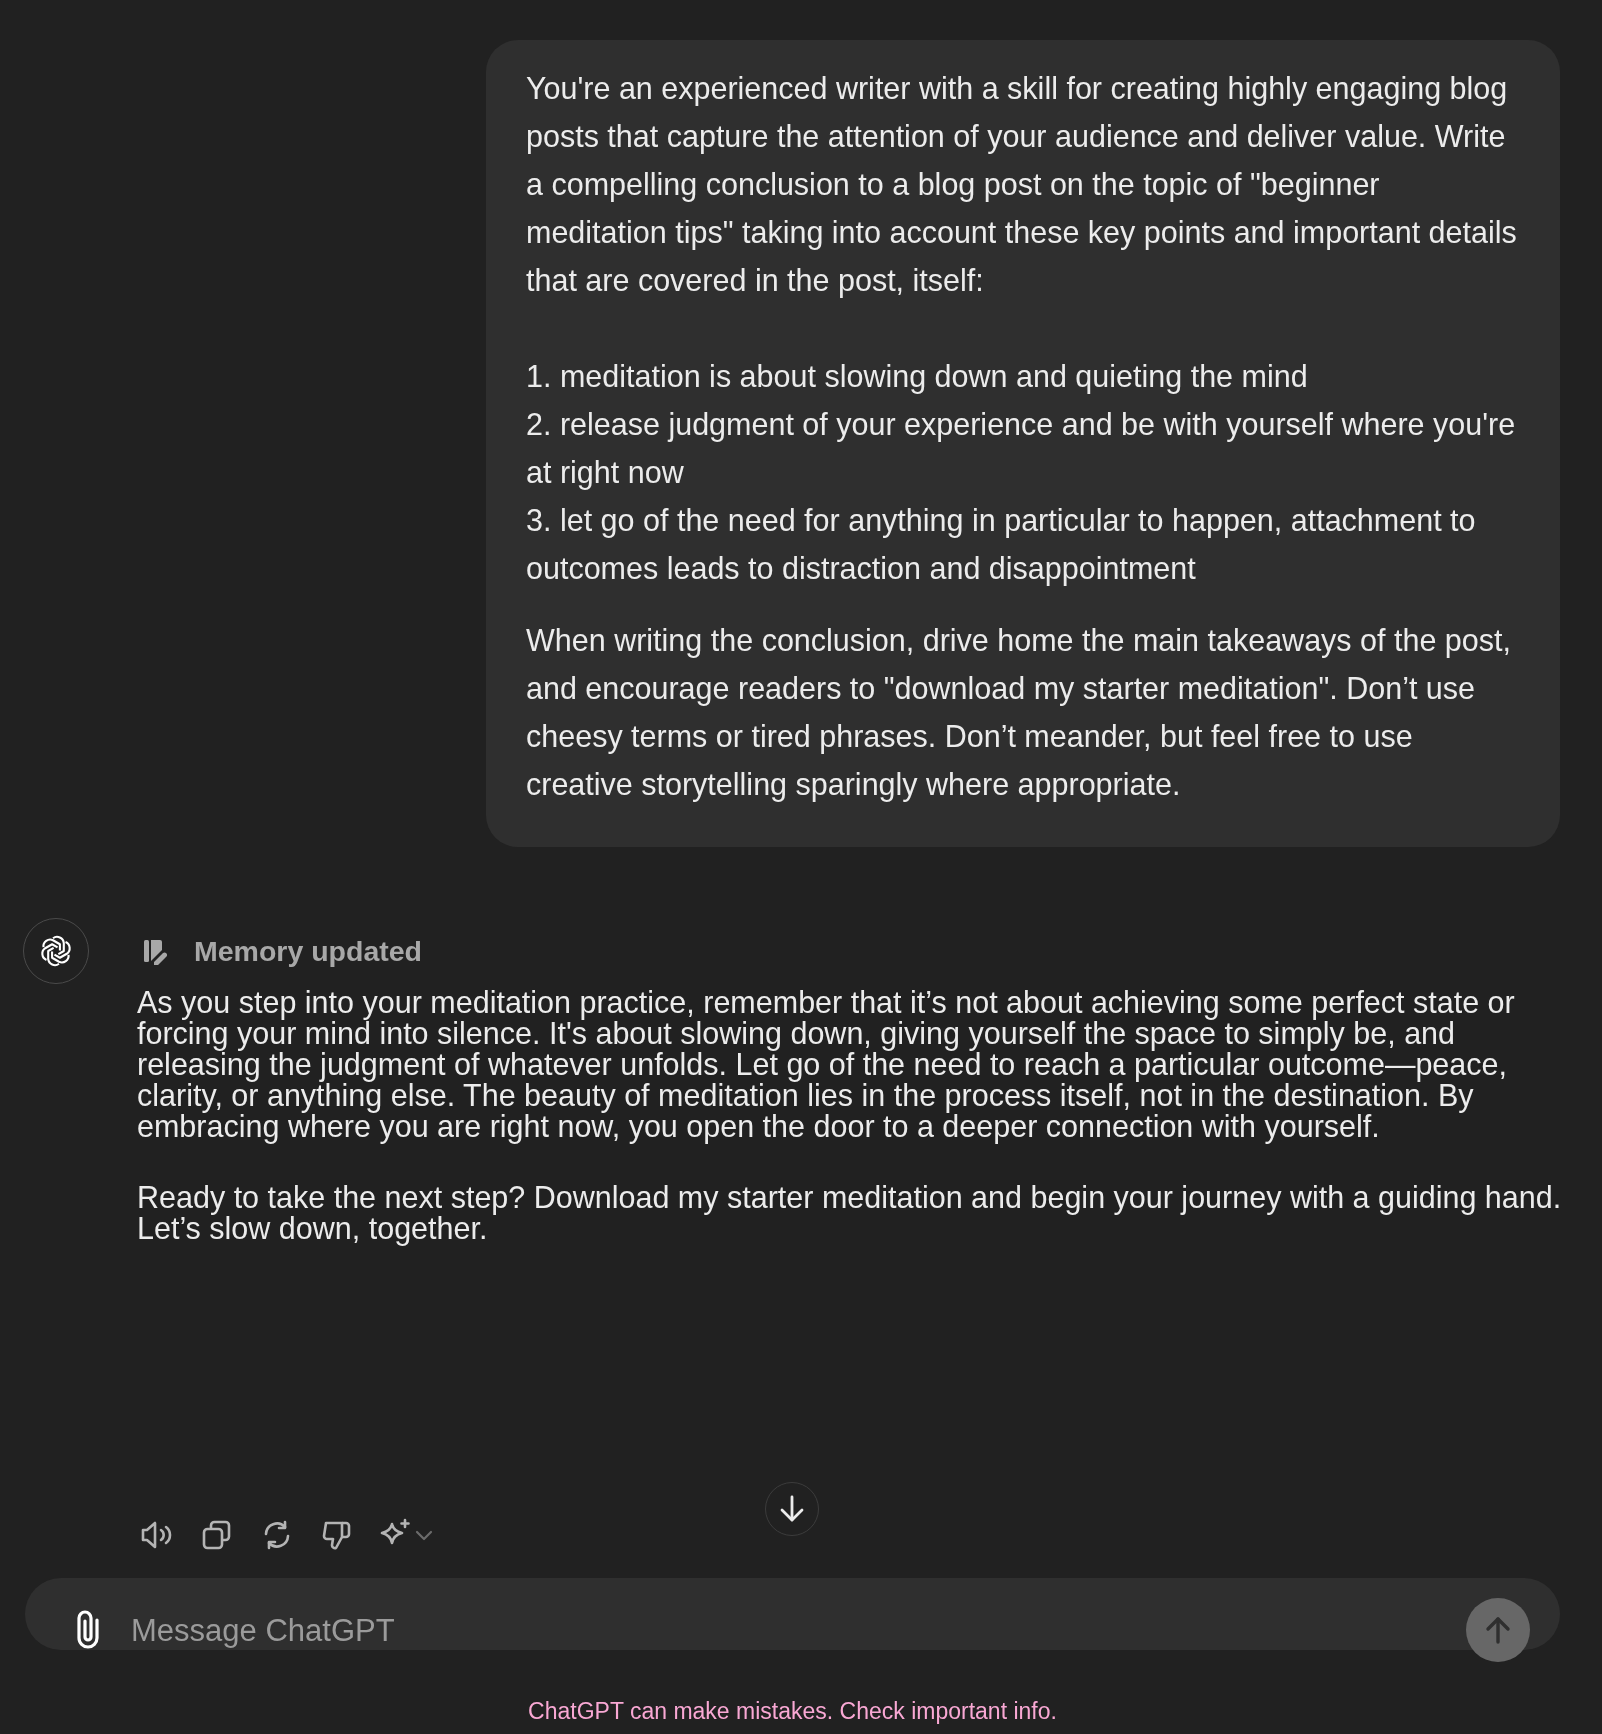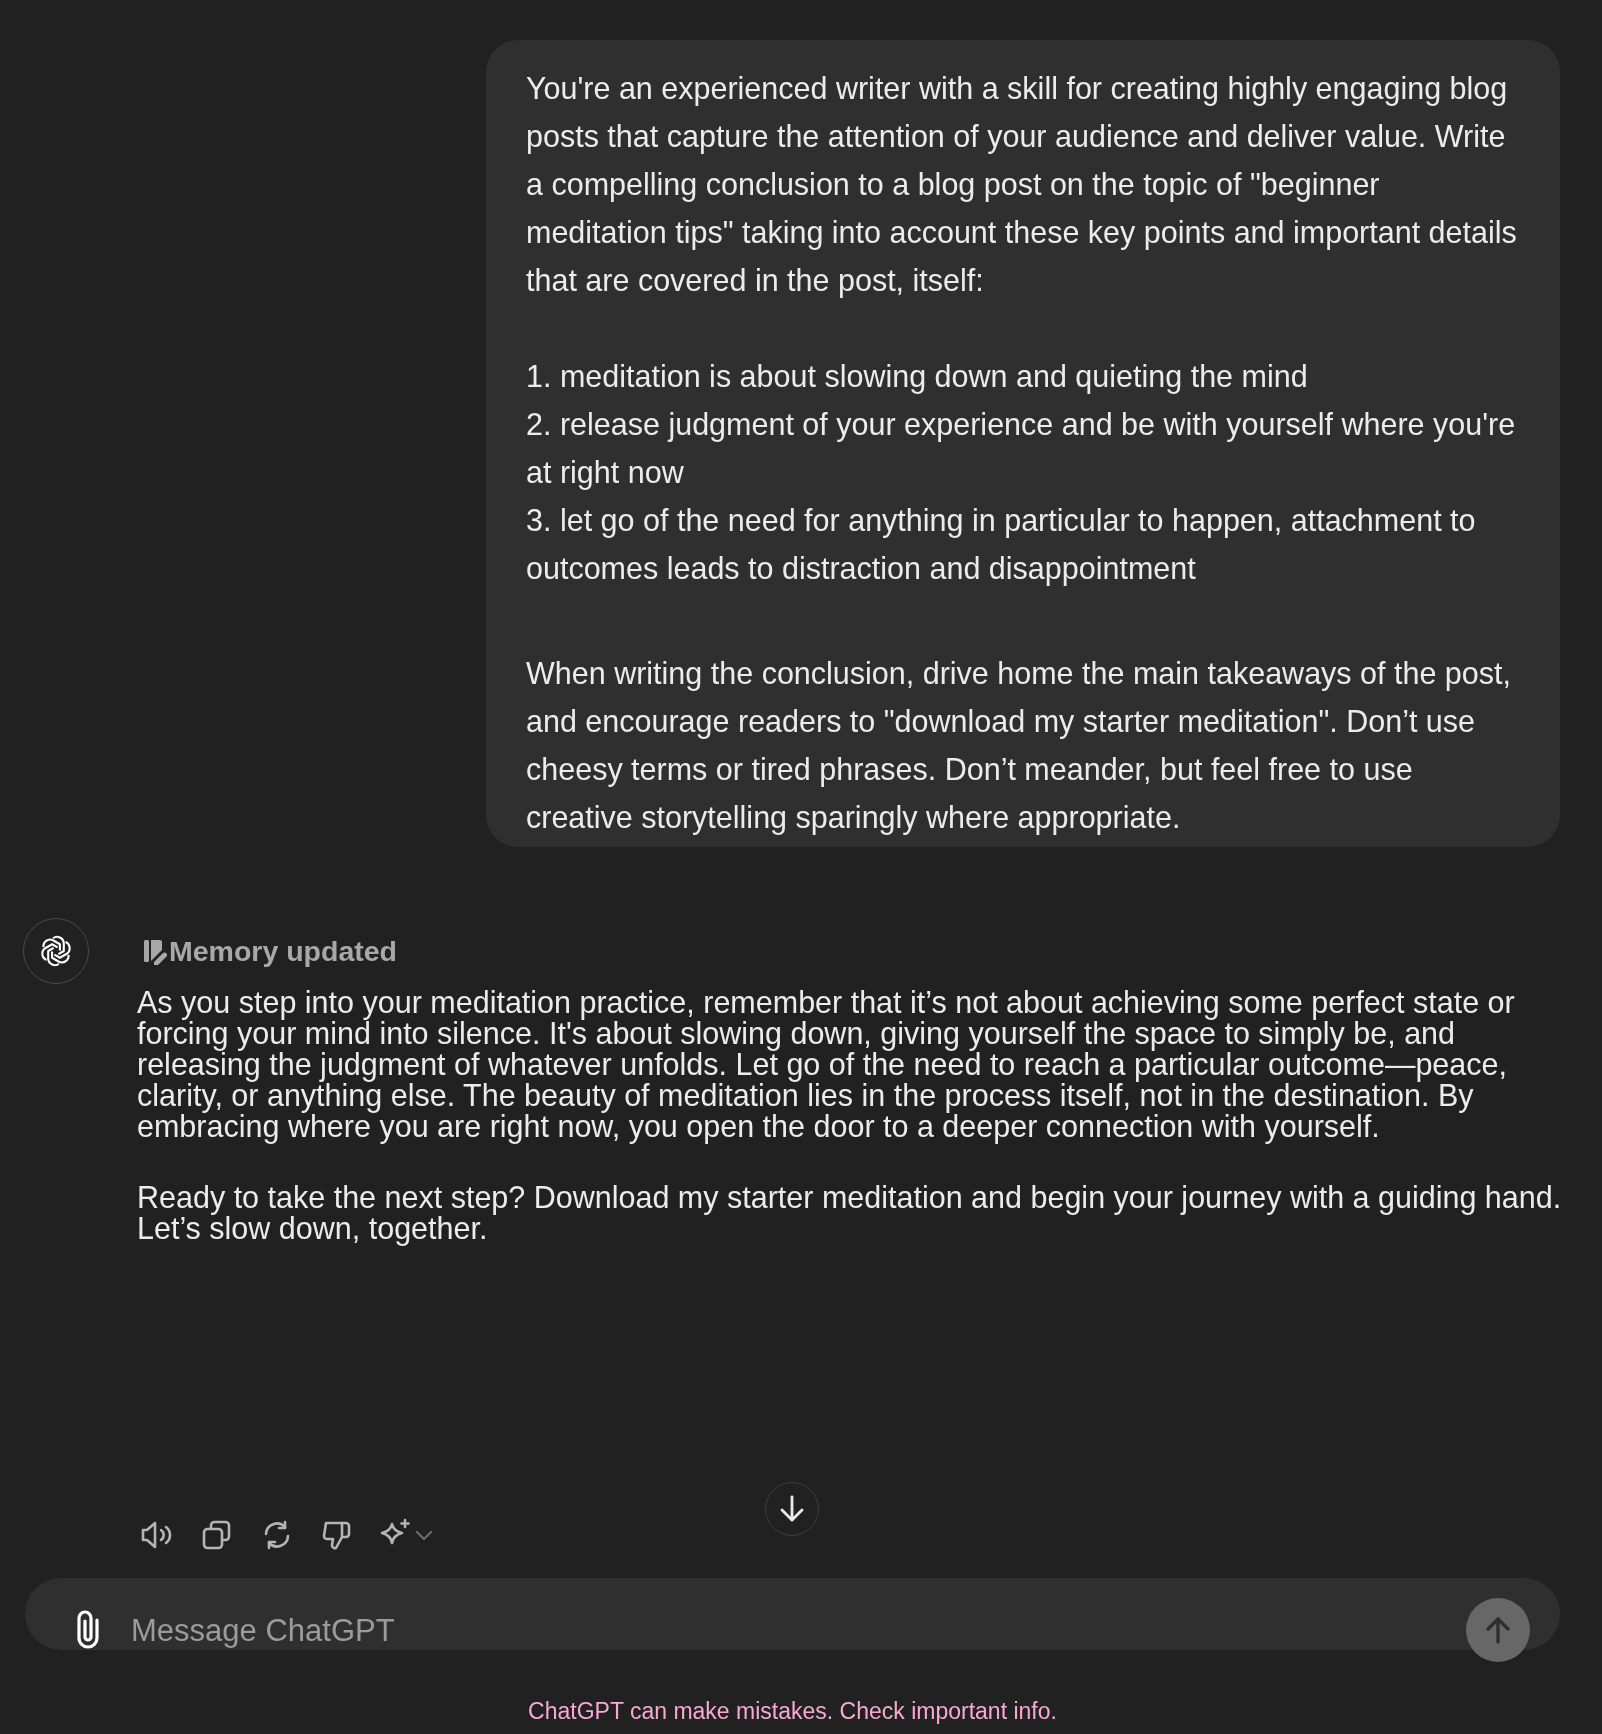--- a/index.html
+++ b/index.html
@@ -18,21 +18,21 @@
     font-size:30.5px; line-height:48px; color:#ececec; white-space:pre-wrap;
     margin:0;
   }
   .avatar {
     position:absolute; left:23px; top:918px; width:66px; height:66px;
     border:1.5px solid #4a4a4a; border-radius:50%; box-sizing:border-box;
     display:flex; align-items:center; justify-content:center;
   }
   .memory {
     position:absolute; left:142px; top:931px; height:40px;
-    display:flex; align-items:center; gap:1px;
+    display:flex; align-items:center; gap:26px;
     color:#a8a8a8; font-weight:bold; font-size:28.5px;
   }
   .assistant-body {
     position:absolute; left:137px; top:987px; width:1430px;
   }
   .assistant-body p {
     margin:0 0 40px 0; font-size:30.5px; line-height:31px; color:#ececec;
   }
   .actions {
     position:absolute; left:138px; top:1515px; height:40px;
@@ -68,21 +68,21 @@
 </head>
 <body>
 
 <div>
 
   <div class="user-bubble">
     <p class="user-text">You're an experienced writer with a skill for creating highly engaging blog posts that capture the attention of your audience and deliver value. Write a compelling conclusion to a blog post on the topic of "beginner meditation tips" taking into account these key points and important details that are covered in the post, itself:</p>
     <p class="user-text" style="margin-top:48px">1. meditation is about slowing down and quieting the mind
 2. release judgment of your experience and be with yourself where you're at right now
 3. let go of the need for anything in particular to happen, attachment to outcomes leads to distraction and disappointment</p>
-    <p class="user-text" style="margin-top:57px">When writing the conclusion, drive home the main takeaways of the post, and encourage readers to "download my starter meditation". Don’t use cheesy terms or tired phrases. Don’t meander, but feel free to use creative storytelling sparingly where appropriate.</p>
+    <p class="user-text" style="margin-top:24px">When writing the conclusion, drive home the main takeaways of the post, and encourage readers to "download my starter meditation". Don’t use cheesy terms or tired phrases. Don’t meander, but feel free to use creative storytelling sparingly where appropriate.</p>
   </div>
 
   <div class="avatar">
     <svg width="36" height="36" viewBox="0 0 24 24" fill="none" stroke="#ffffff" stroke-width="1.4" stroke-linejoin="round">
       <g transform="translate(12 12)">
         <path d="M-2 -8.5 a4.5 4.5 0 0 1 7.2 3.2 l0 5.3 -3.6 2.1"></path>
         <path d="M-2 -8.5 a4.5 4.5 0 0 1 7.2 3.2 l0 5.3 -3.6 2.1" transform="rotate(60)"></path>
         <path d="M-2 -8.5 a4.5 4.5 0 0 1 7.2 3.2 l0 5.3 -3.6 2.1" transform="rotate(120)"></path>
         <path d="M-2 -8.5 a4.5 4.5 0 0 1 7.2 3.2 l0 5.3 -3.6 2.1" transform="rotate(180)"></path>
         <path d="M-2 -8.5 a4.5 4.5 0 0 1 7.2 3.2 l0 5.3 -3.6 2.1" transform="rotate(240)"></path>

